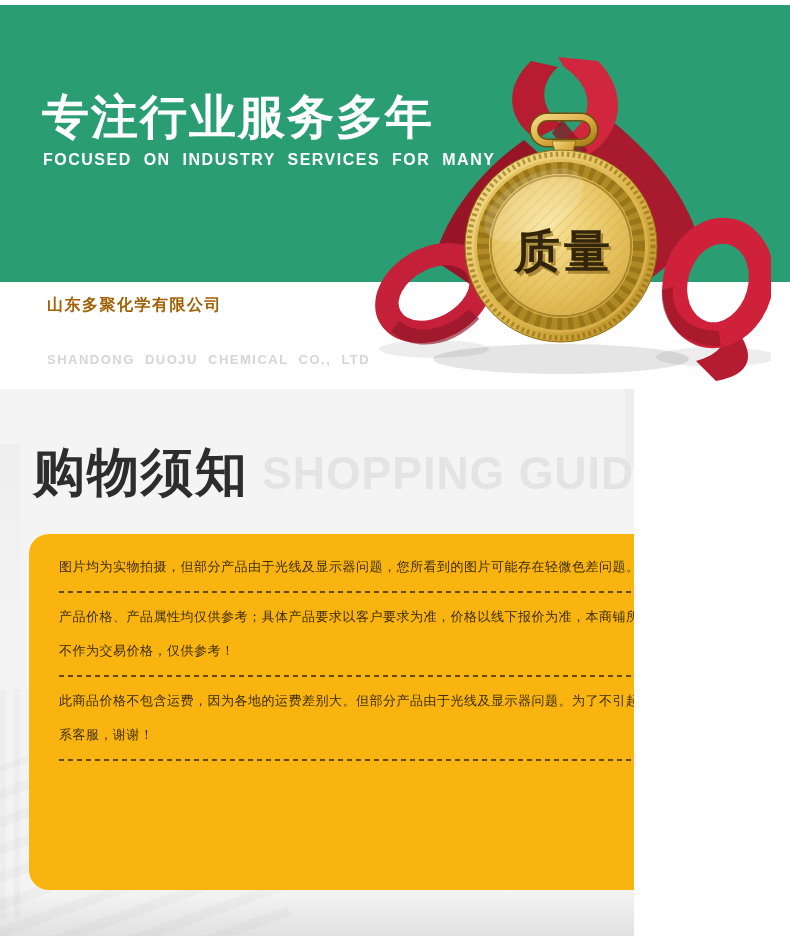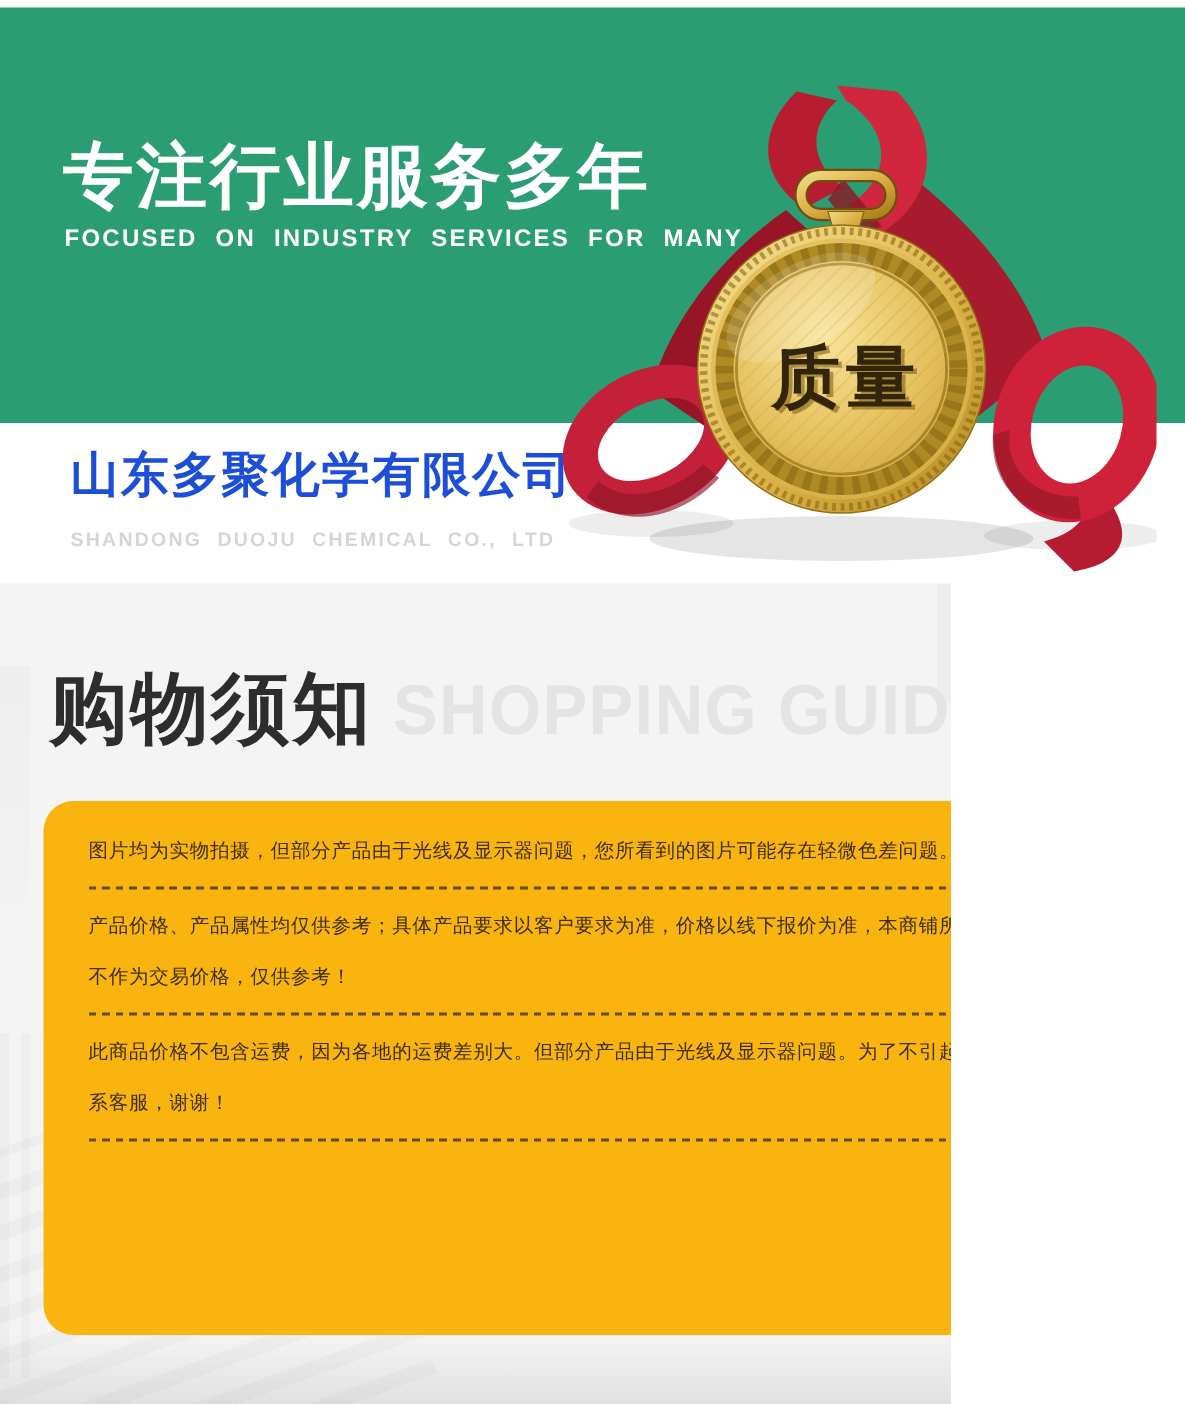--- a/index.html
+++ b/index.html
@@ -9,21 +9,21 @@
   
   .top-strip { position:absolute; left:0; top:0; width:790px; height:5px; background:#ffffff; }
 
   
   .hero { position:absolute; left:0; top:5px; width:790px; height:277px; background:#2a9d73;text-align:center; }
   .hero-title { position:absolute; left:42px; top:81px; font-size:47px; font-weight:800; color:#ffffff; letter-spacing:2px; white-space:nowrap; }
   .hero-sub { position:absolute; left:43px; top:146px; font-size:16px; font-weight:700; color:#ffffff; letter-spacing:1.5px; word-spacing:6px; white-space:nowrap; }
 
   
   .company { position:absolute; left:0; top:282px; width:790px; height:107px; background:#ffffff; }
-  .company-name { position:absolute; left:47px; top:13px; font-size:32px; font-weight:600; color:#1d4ed8; letter-spacing:1.5px; white-space:nowrap; }
+  .company-name { position:absolute; left:47px; top:13px; font-size:16px; font-weight:600; color:#a16207; letter-spacing:1.5px; white-space:nowrap; }
   .company-en { position:absolute; left:47px; top:48px; font-size:13px; font-weight:700; color:#d5d5d5; letter-spacing:1.5px; word-spacing:5px; white-space:nowrap;margin-top:22px; }
 
   
   .medal-wrap { position:absolute; left:366px; top:55px; width:405px; height:332px; z-index:5; }
   .medal-wrap svg { display:block; width:100%; height:100%; }
   .medal-label-text { font-family:"Liberation Sans","DejaVu Sans",sans-serif; font-weight:800; }
 
   
   .guidelines { position:absolute; left:0; top:389px; width:634px; height:547px; background:#f4f4f4; overflow:hidden; }
   .gl-watermark { position:absolute; left:262px; top:56px; font-size:47px; font-weight:800; color:#e4e4e4; letter-spacing:1px; transform:scaleX(.95); transform-origin:left top; white-space:nowrap; }

